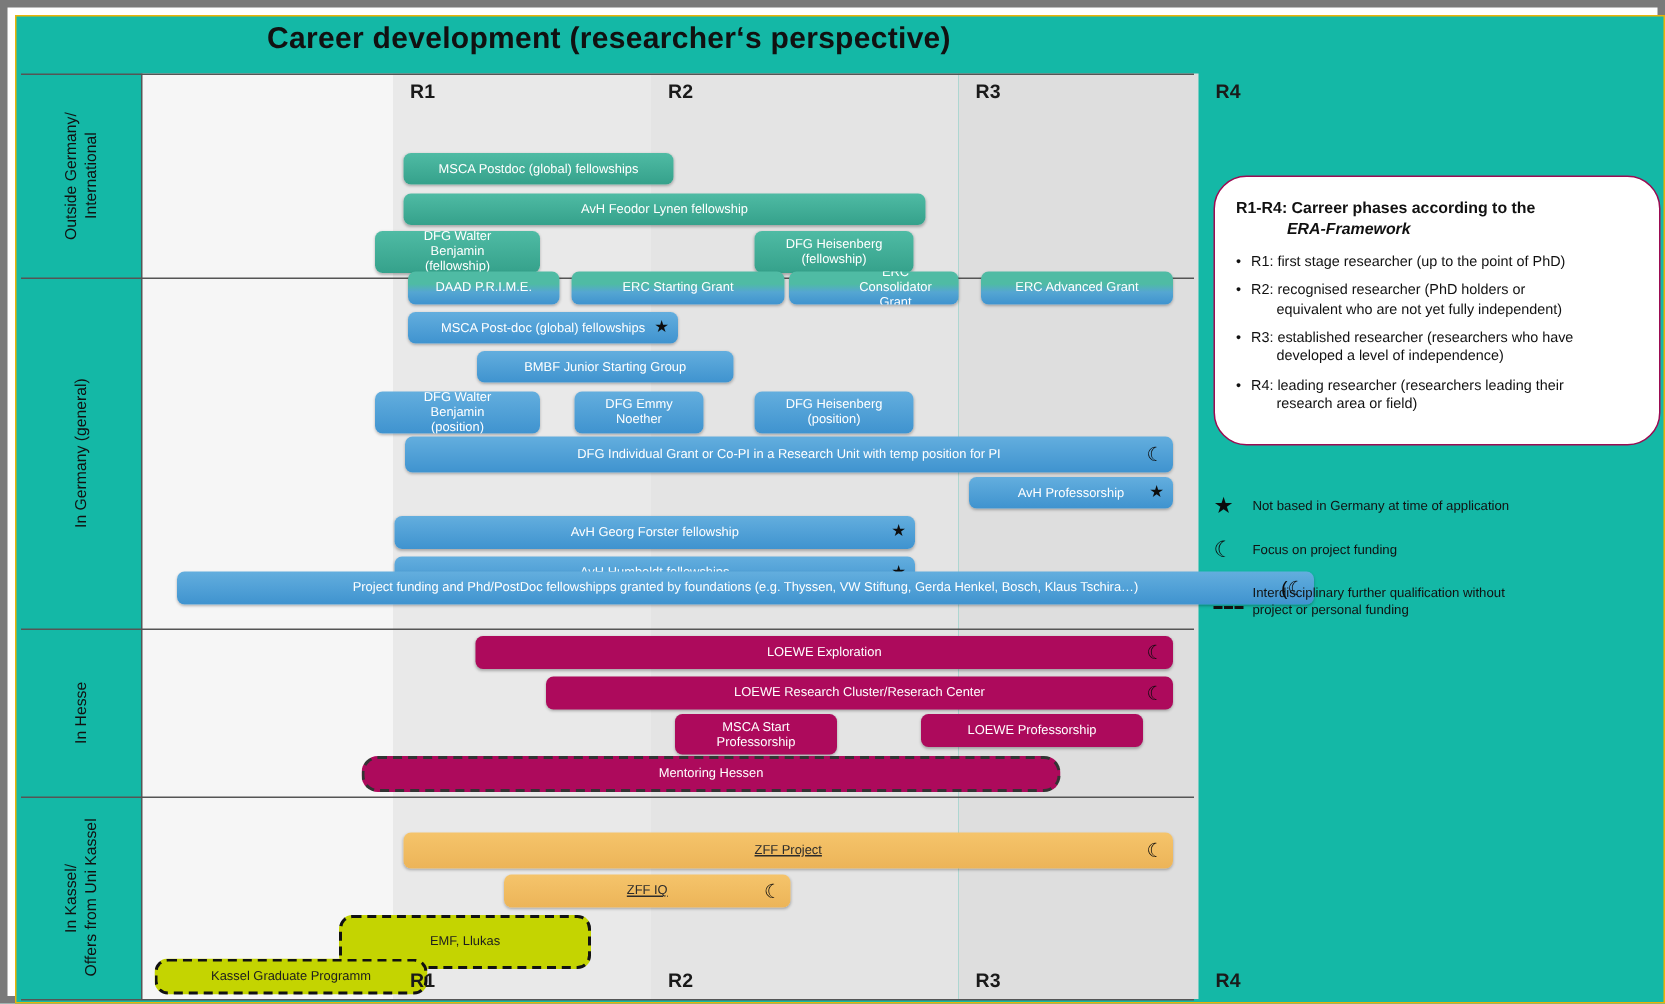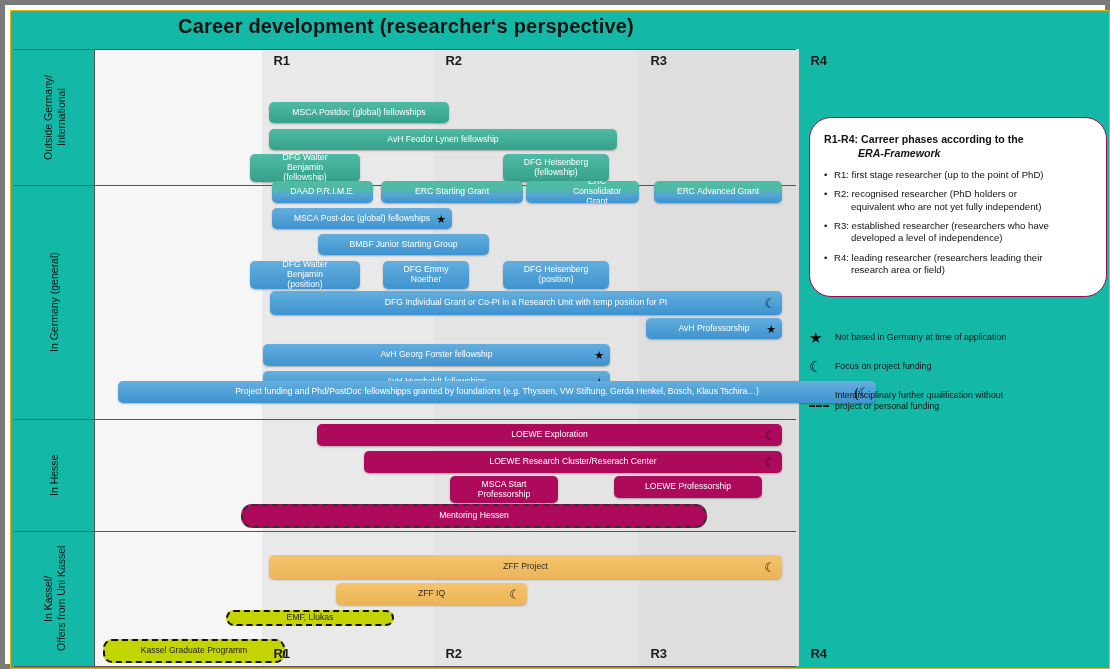--- a/index.html
+++ b/index.html
@@ -68,21 +68,21 @@
     line-height:1.15;
     padding:0 16px;
     white-space:pre-line;
     box-shadow:0 1px 2px rgba(0,0,0,.28);
     overflow:hidden;
   }
   .bar.teal  {background:linear-gradient(#4fbba4,#35a18b);}
   .bar.blue  {background:linear-gradient(#63aede,#3f93cf);}
   .bar.grad  {background:linear-gradient(#4fbba4 0%,#4fbba4 38%,#55a6d2 62%,#3f93cf 100%);}
   .bar.crimson{background:linear-gradient(#b5065a,#a30253);background:#ad0a5c;}
-  .bar.amber {background:linear-gradient(#f5c46b,#ecb458);color:#2b2b2b;}
+  .bar.amber {background:linear-gradient(#f5c46b,#ecb458);color:#2b2b2b;text-decoration:underline;}
   .bar.lime  {background:#c4d401;color:#1d1d1d;border:2.5px dashed #111;border-radius:9px;box-shadow:none;}
   .bar.dashcrim{background:#ad0a5c;border:2.5px dashed #333;border-radius:11px;box-shadow:none;}
 
   .glyph{
     position:absolute;right:6px;top:50%;transform:translateY(-50%);
     font-size:11px;line-height:1;color:#0d0d0d;
   }
   .glyph.moon{font-size:13px;}
 
   
@@ -174,21 +174,21 @@
           <div class="bar blue" style="left: 249px; top: 330px; width: 347px; height: 22px;"><span>AvH  Humboldt fellowships</span><span class="glyph">★</span></div>
           <div class="bar blue" style="left: 88px; top: 340px; width: 758px; height: 22px; margin-left: 16px;"><span>Project funding and Phd/PostDoc fellowshipps granted by foundations (e.g. Thyssen, VW Stiftung, Gerda Henkel, Bosch, Klaus Tschira…)</span><span class="glyph moon">(☾</span></div>
           <div class="bar crimson" style="left: 303px; top: 383px; width: 465px; height: 22px;"><span>LOEWE Exploration</span><span class="glyph moon">☾</span></div>
           <div class="bar crimson" style="left: 350px; top: 410px; width: 418px; height: 22px;"><span>LOEWE Research Cluster/Reserach Center</span><span class="glyph moon">☾</span></div>
           <div class="bar crimson" style="left: 436px; top: 435px; width: 108px; height: 27px;"><span>MSCA Start
 Professorship</span></div>
           <div class="bar crimson" style="left: 600px; top: 435px; width: 148px; height: 22px;"><span>LOEWE Professorship</span></div>
           <div class="bar dashcrim" style="left: 227px; top: 463px; width: 466px; height: 24px;"><span>Mentoring Hessen</span></div>
           <div class="bar amber" style="left: 255px; top: 514px; width: 513px; height: 24px;"><span>ZFF Project</span><span class="glyph moon">☾</span></div>
           <div class="bar amber" style="left: 322px; top: 542px; width: 191px; height: 22px;"><span>ZFF IQ</span><span class="glyph moon">☾</span></div>
-          <div class="bar lime" style="left: 212px; top: 569px; width: 168px; height: 16px;"><span>EMF, Llukas</span></div>
+          <div class="bar lime" style="left: 212px; top: 569px; width: 168px; height: 36px;"><span>EMF, Llukas</span></div>
           <div class="bar lime" style="left: 89px; top: 598px; width: 182px; height: 24px;"><span>Kassel Graduate Programm</span></div>
         </div>
       <div id="toplabels">
           <div class="bandlabel" style="left: 80px; width: 168px; top: 12px;">R1</div>
           <div class="bandlabel" style="left: 248px; width: 172px; top: 12px;">R2</div>
           <div class="bandlabel" style="left: 420px; width: 205px; top: 12px;">R3</div>
           <div class="bandlabel" style="left: 625px; width: 160px; top: 12px;">R4</div>
         </div>
       <div id="botlabels">
           <div class="bandlabel" style="left: 80px; width: 168px; top: 605px;">R1</div>

